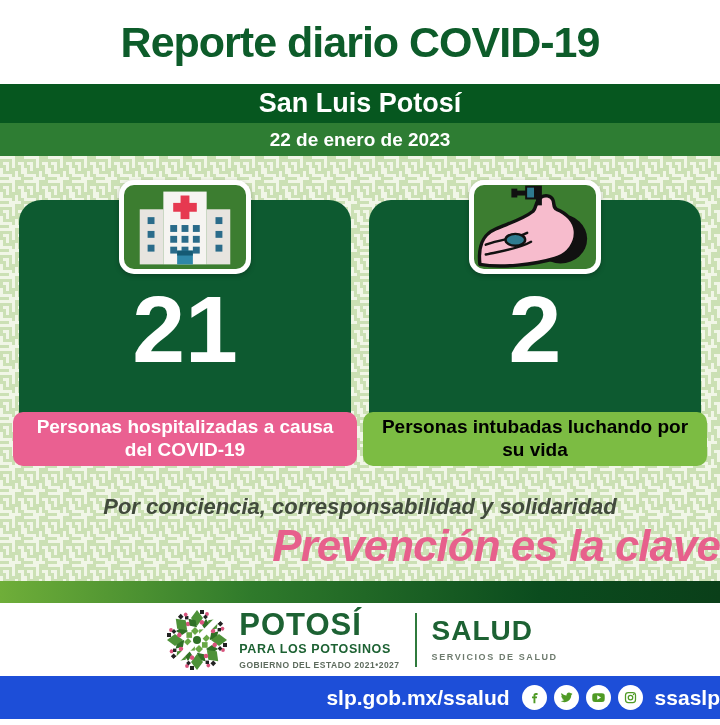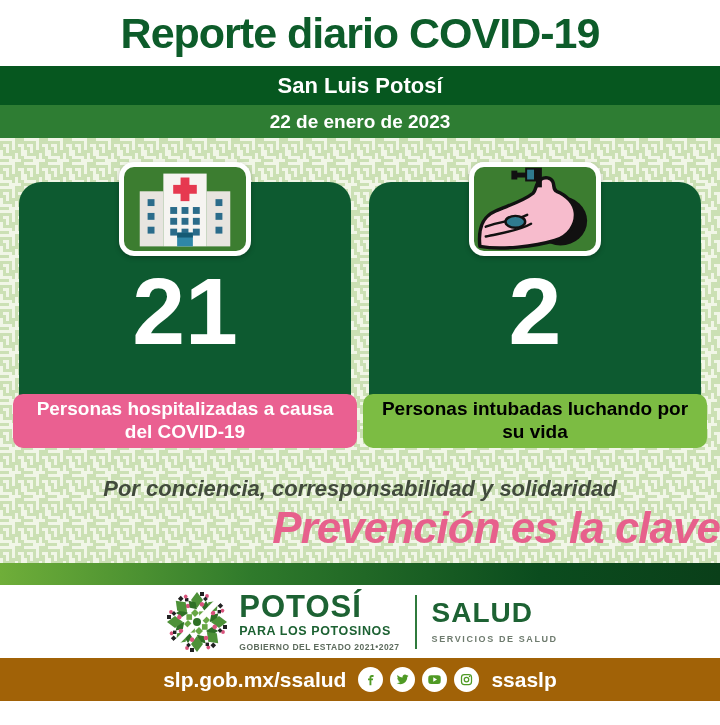--- a/index.html
+++ b/index.html
@@ -1,25 +1,25 @@
 <!DOCTYPE html>
 <html><head>
 <meta charset="utf-8">
 <style>
   * { margin:0; padding:0; box-sizing:border-box; }
   html,body { background:#ffffff; }
   body { width:720px; height:725px; font-family:"Liberation Sans", sans-serif; overflow:hidden; }
   .poster { position:relative; width:720px; height:725px; background:#ffffff; overflow:hidden; }
 
   
-  .top-header { height:66px; display:flex; align-items:center; justify-content:center; background:#ffffff; }
+  .top-header { height:84px; display:flex; align-items:center; justify-content:center; background:#ffffff; }
   .top-header h1 { font-size:43px; font-weight:bold; color:#0d5c2a; letter-spacing:-1px; }
 
   .band { width:100%; display:flex; align-items:center; justify-content:center; color:#ffffff; font-weight:bold; }
-  .band-dark { height:39px; background:#06571f; font-size:22px; }
+  .band-dark { height:39px; background:#06571f; font-size:27px; }
   .band-mid  { height:33px; background:#2e7d33; font-size:19px; }
 
   
   .pattern-area { position:relative; height:425px; overflow:hidden; }
   .pattern-svg { position:absolute; left:0; top:0; }
   .pattern-content { position:relative; z-index:1; height:100%; }
 
   .cards-row { display:flex; gap:18px; padding:0 19px; margin-top:44px; }
   .stat-card { position:relative; flex:1; height:266px; background:#0d5a30; border-radius:22px; }
 
@@ -52,21 +52,21 @@
   .brand-text { text-align:left; }
   .brand-name { font-size:31px; font-weight:bold; color:#1d6233; letter-spacing:1px; line-height:1; }
   .brand-tagline { font-size:12.5px; font-weight:bold; color:#1d6233; letter-spacing:.6px; margin-top:2px; }
   .brand-gov { font-size:8.5px; font-weight:bold; color:#5d6b5d; letter-spacing:.5px; margin-top:4px; }
   .v-line { width:2px; height:54px; background:#2f7a3c; margin:0 8px; }
   .org-text { text-align:left; }
   .org-name { font-size:28px; font-weight:bold; color:#1d6233; letter-spacing:1px; line-height:1; }
   .org-sub { font-size:9px; font-weight:bold; color:#6e7b6e; letter-spacing:1.6px; margin-top:7px; }
 
   
-  .bottom-bar { height:43px; background:#a16207; display:flex; align-items:center; justify-content:center;
+  .bottom-bar { height:43px; background:#1d4ed8; display:flex; align-items:center; justify-content:flex-end;
                 gap:12px; color:#ffffff; font-weight:bold; font-size:21px; }
   .social-icons { display:flex; align-items:center; gap:7px; }
   .social-circle { width:25px; height:25px; border-radius:50%; background:#ffffff;
                    display:flex; align-items:center; justify-content:center; }
   .social-circle svg { display:block; }
 </style>
 </head>
 <body>
 
 <div class="poster">

